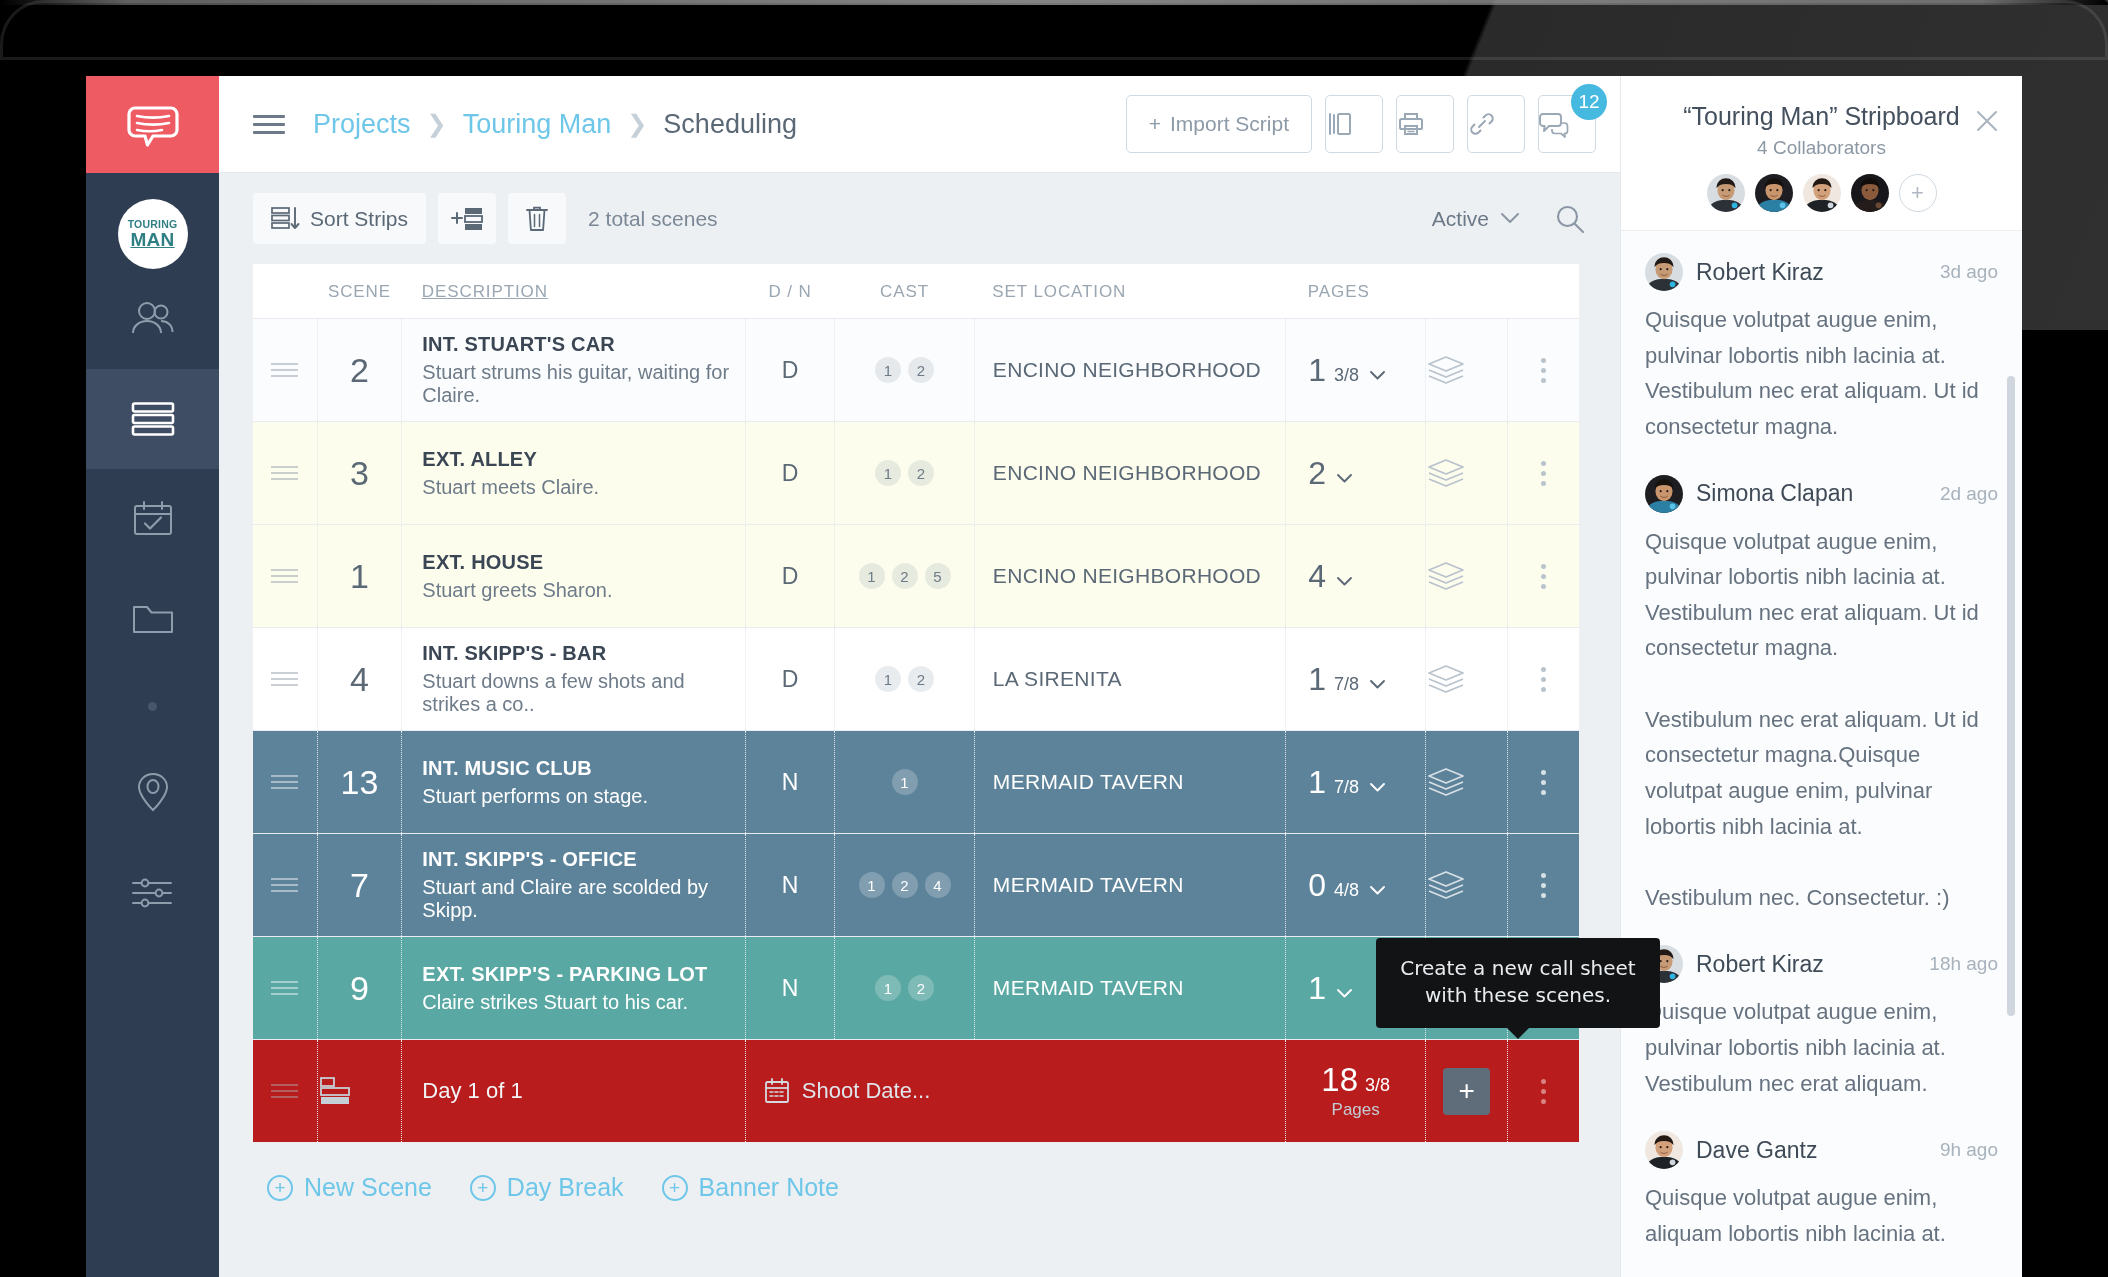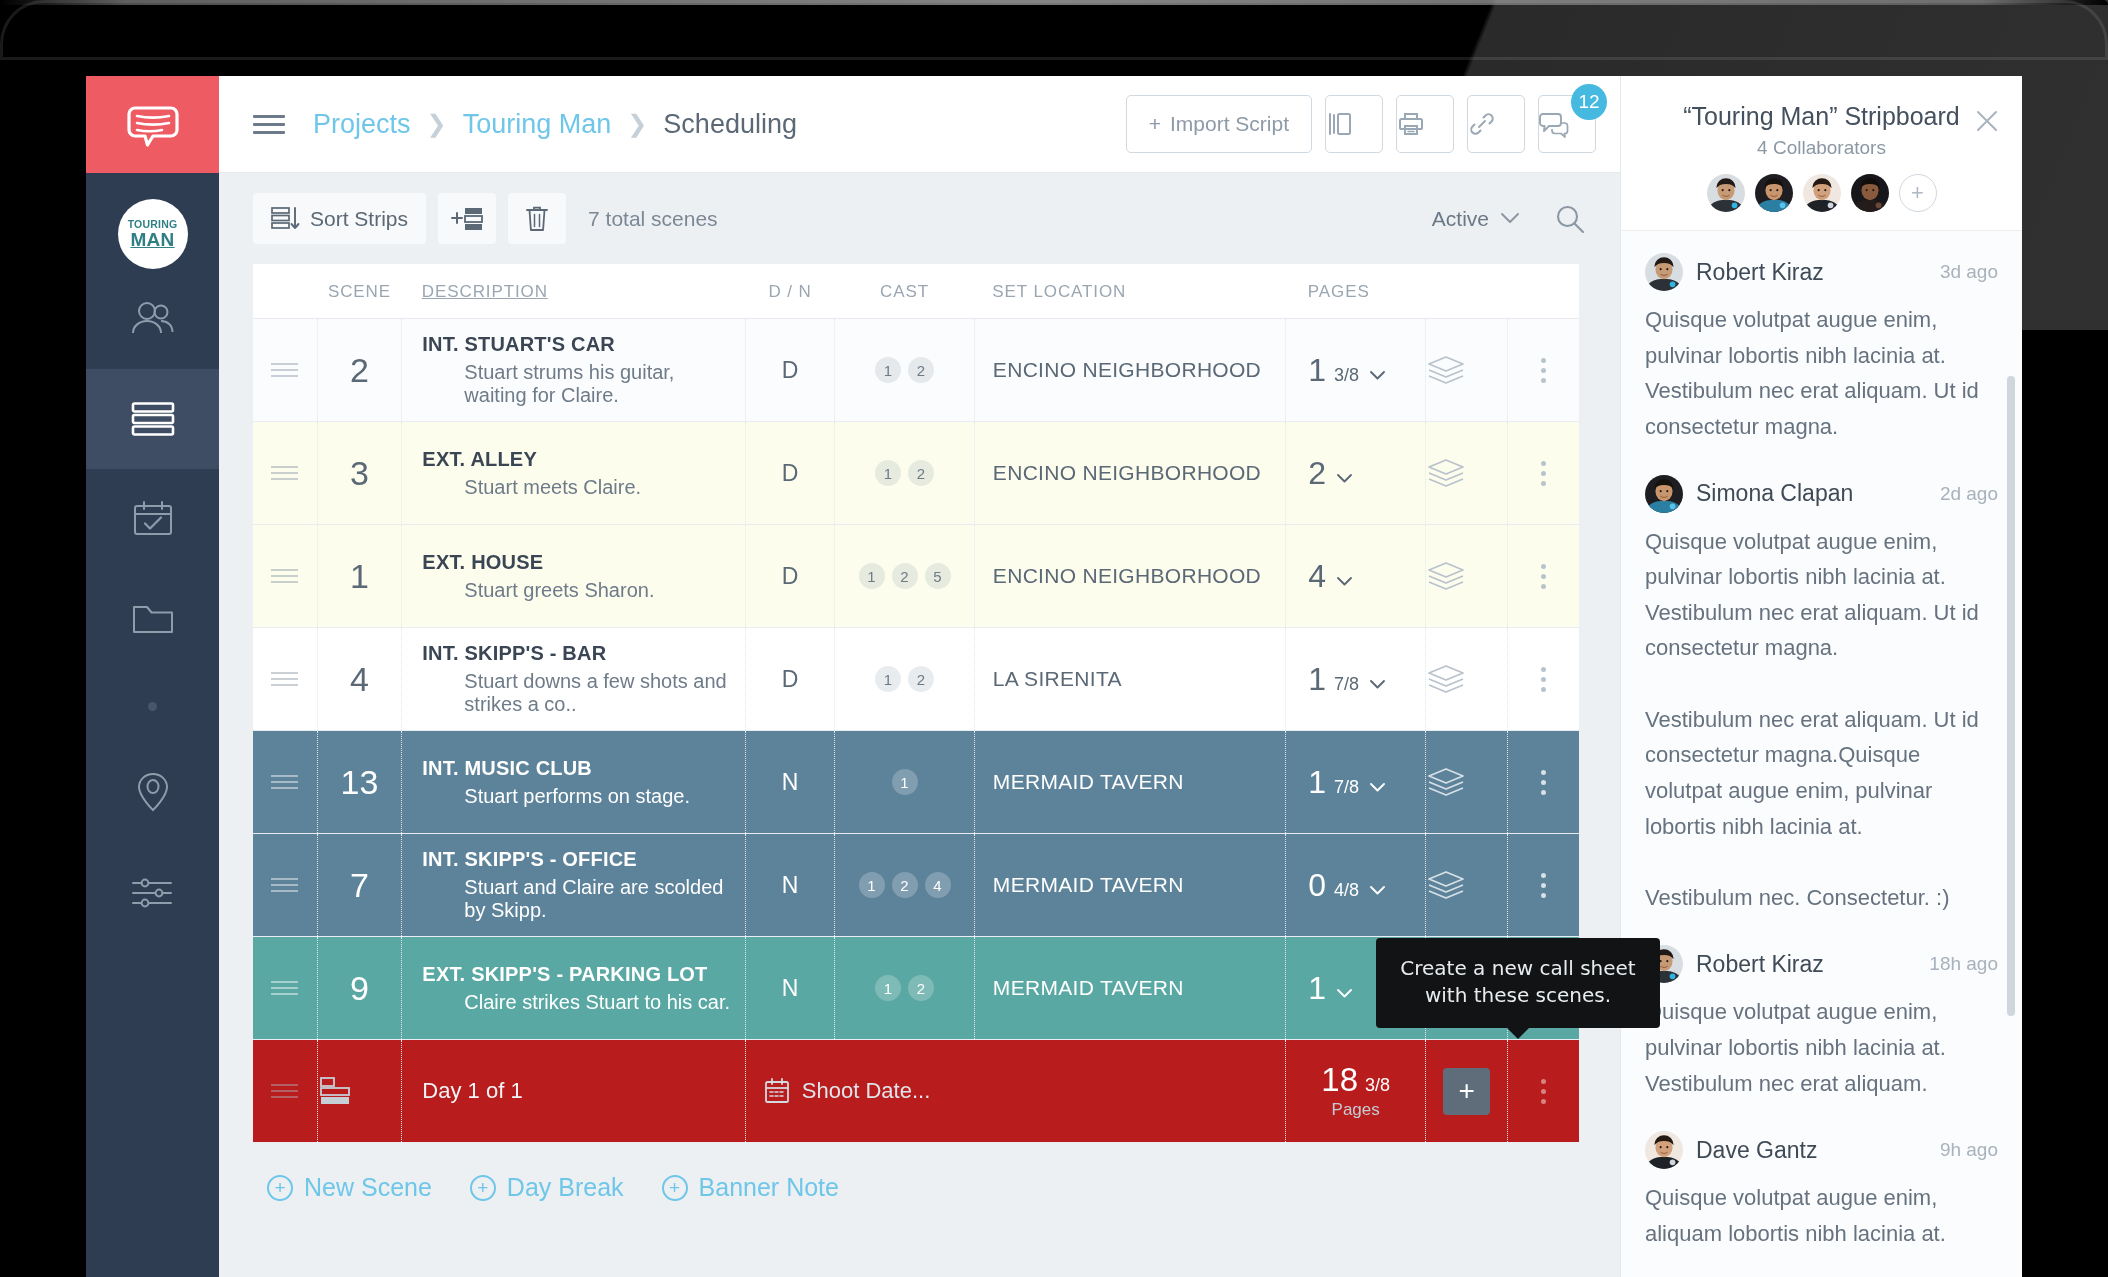--- a/index.html
+++ b/index.html
@@ -173,21 +173,21 @@
     height: 103px;
   }
   #strip-table tbody tr td:last-child { border-right: none; }
 
   .grip { display:flex; flex-direction: column; gap:4px; align-items:center; }
   .grip i { display:block; width:27px; height:2px; background: currentColor; opacity:.45; }
   td.grip-cell { text-align:center; color:#8a97a4; cursor: grab; }
 
   .scene-no { font-size: 34px; color: #5b6876; text-align: center; }
   .desc-title { font-size: 20px; font-weight: bold; color: #3b4654; letter-spacing:.2px; }
-  .desc-sub { font-size: 20px; color: #6e7b89; margin-top: 5px; margin-left: 42px; }
+  .desc-sub { font-size: 20px; color: #6e7b89; margin-top: 5px; }
   td.desc-cell { padding-left: 20px; padding-right: 12px; }
   .dn { font-size: 23px; color: #5b6876; text-align:center; }
   .cast-wrap { display:flex; gap:7px; justify-content:center; }
   .cast-chip {
     width: 26px; height: 26px; border-radius: 50%;
     background: rgba(120,135,150,.16); color:#6d7a88;
     font-size: 15px; display:flex; align-items:center; justify-content:center;
   }
   .loc { font-size: 21px; color: #5b6876; padding-left: 18px; letter-spacing:.3px; }
   .pages { display:flex; align-items:baseline; gap:8px; padding-left: 22px; color:#5b6876; }
@@ -479,21 +479,21 @@
 
       <div class="sb-btn sb-ico" style="margin-left:12px">
         <svg width="24" height="28" viewBox="0 0 24 28">
           <path d="M2 5h20" stroke="#5b6876" stroke-width="1.9" stroke-linecap="round"></path>
           <path d="M9 5V2.6h6V5" fill="none" stroke="#5b6876" stroke-width="1.8"></path>
           <path d="M4.5 5l1.4 20h12.2L19.5 5" fill="none" stroke="#5b6876" stroke-width="1.8" stroke-linejoin="round"></path>
           <path d="M9.5 9.5v12M14.5 9.5v12" stroke="#5b6876" stroke-width="1.5" stroke-linecap="round"></path>
         </svg>
       </div>
 
-      <div id="total-scenes">7 total scenes</div>
+      <div id="total-scenes">2 total scenes</div>
 
       <div id="subbar-spacer"></div>
 
       <div id="status-select">
         <span>Active</span>
         <svg width="20" height="13" viewBox="0 0 20 13">
           <path d="M2 2l8 8 8-8" fill="none" stroke="#8b97a4" stroke-width="2" stroke-linecap="round" stroke-linejoin="round"></path>
         </svg>
       </div>
 

